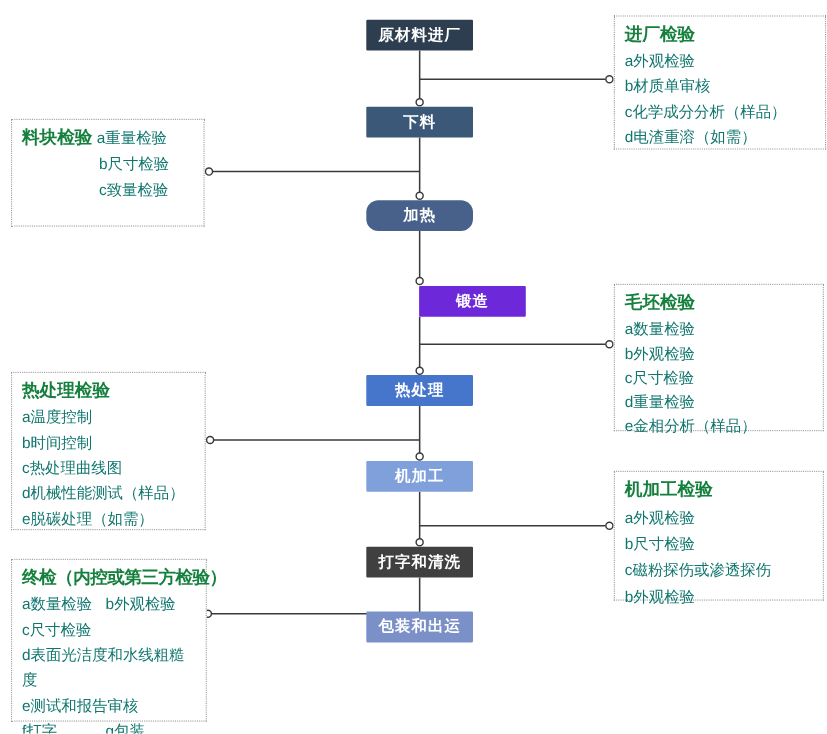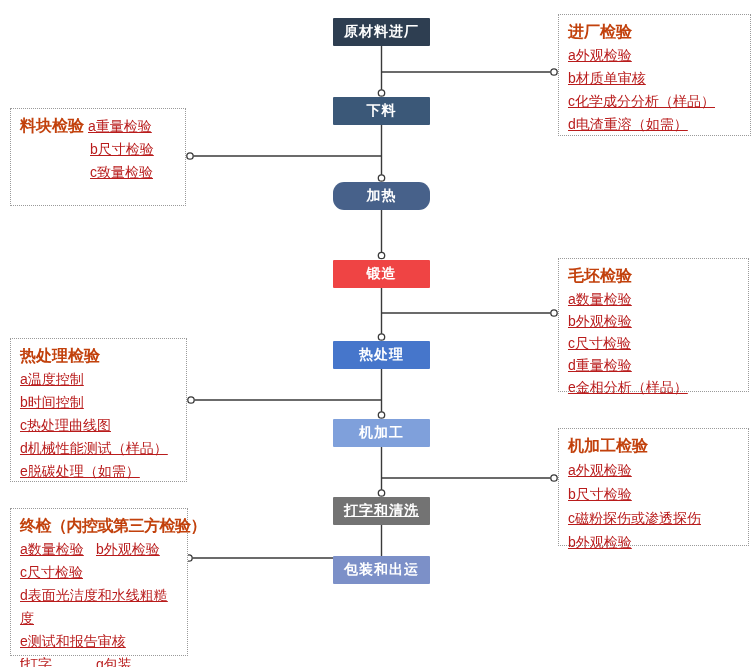--- a/index.html
+++ b/index.html
@@ -14,22 +14,22 @@
     color:#ffffff;font-size:14px;font-weight:bold;letter-spacing:1px;
     border-radius:1px;
   }
   .n0{top:18px;} .n1{top:97px;} .n2{top:182px;border-radius:11px;} .n3{top:260px;}
   .n4{top:341px;} .n5{top:419px;} .n6{top:497px;} .n7{top:556px;}
   .insp{
     position:absolute;z-index:2;background:#ffffff;
     border:1px dotted #9a9a9a;box-sizing:border-box;
     padding:5px 9px 4px 9px;font-size:14px;line-height:23px;
   }
-  .insp .title{font-size:16px;font-weight:bold;line-height:24px;color:#c2410c;}
-  .insp .item{color:#b91c1c;text-decoration:underline;}
+  .insp .title{font-size:16px;font-weight:bold;line-height:24px;color:#15803d;}
+  .insp .item{color:#0f766e;}
   .b-incoming{left:558px;top:14px;width:193px;height:122px;}
   .b-block{left:10px;top:108px;width:176px;height:98px;}
   .b-blank{left:558px;top:258px;width:191px;height:134px;line-height:22px;}
   .b-heat{left:10px;top:338px;width:177px;height:144px;line-height:23px;}
   .b-machining{left:558px;top:428px;width:191px;height:118px;line-height:24px;}
   .b-final{left:10px;top:508px;width:178px;height:148px;line-height:23px;}
   .inline-row{display:flex;align-items:baseline;}
   .inline-row .title{margin-right:4px;white-space:nowrap;}
   .indent{margin-left:70px;}
   .pair-row{display:flex;}
@@ -74,24 +74,24 @@
       <circle cx="554" cy="313" r="3.2"></circle>
       <circle cx="191" cy="400" r="3.2"></circle>
       <circle cx="554" cy="478" r="3.2"></circle>
       <circle cx="189" cy="558" r="3.2"></circle>
     </g>
   </svg>
 
   <div class="flow-node n0" style="background: rgb(46, 62, 81);">原材料进厂</div>
   <div class="flow-node n1" style="background: rgb(59, 88, 120);">下料</div>
   <div class="flow-node n2" style="background: rgb(71, 97, 138);">加热</div>
-  <div class="flow-node n3" style="background: #ef4444;">锻造</div>
+  <div class="flow-node n3" style="background: #6d28d9; margin-left: 48px;">锻造</div>
   <div class="flow-node n4" style="background: rgb(70, 118, 203);">热处理</div>
   <div class="flow-node n5" style="background: rgb(127, 160, 219);">机加工</div>
-  <div class="flow-node n6" style="background: #737373; text-decoration: underline;">打字和清洗</div>
+  <div class="flow-node n6" style="background: #404040;">打字和清洗</div>
   <div class="flow-node n7" style="background: rgb(124, 144, 200);">包装和出运</div>
 
   <div class="insp b-incoming">
     <div class="title">进厂检验</div>
     <div class="item">a外观检验</div>
     <div class="item">b材质单审核</div>
     <div class="item">c化学成分分析（样品）</div>
     <div class="item">d电渣重溶（如需）</div>
   </div>
 

